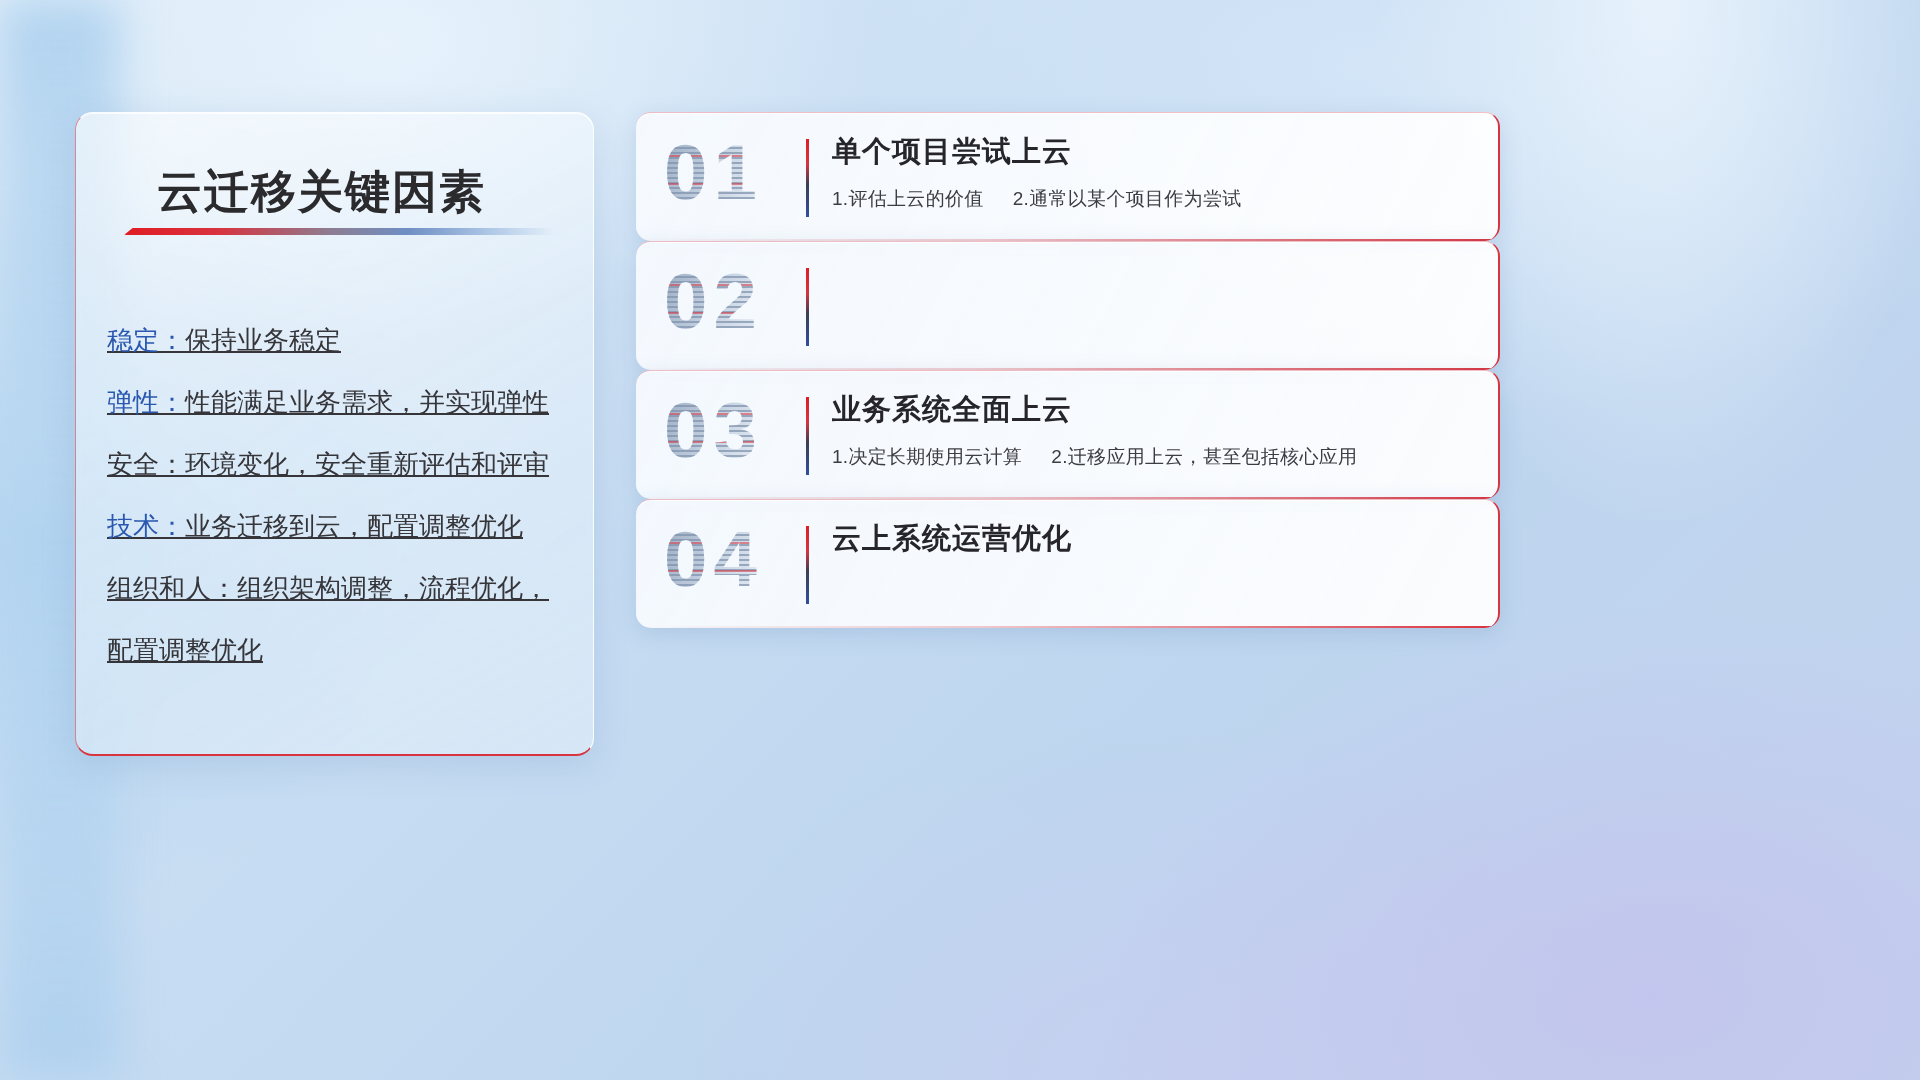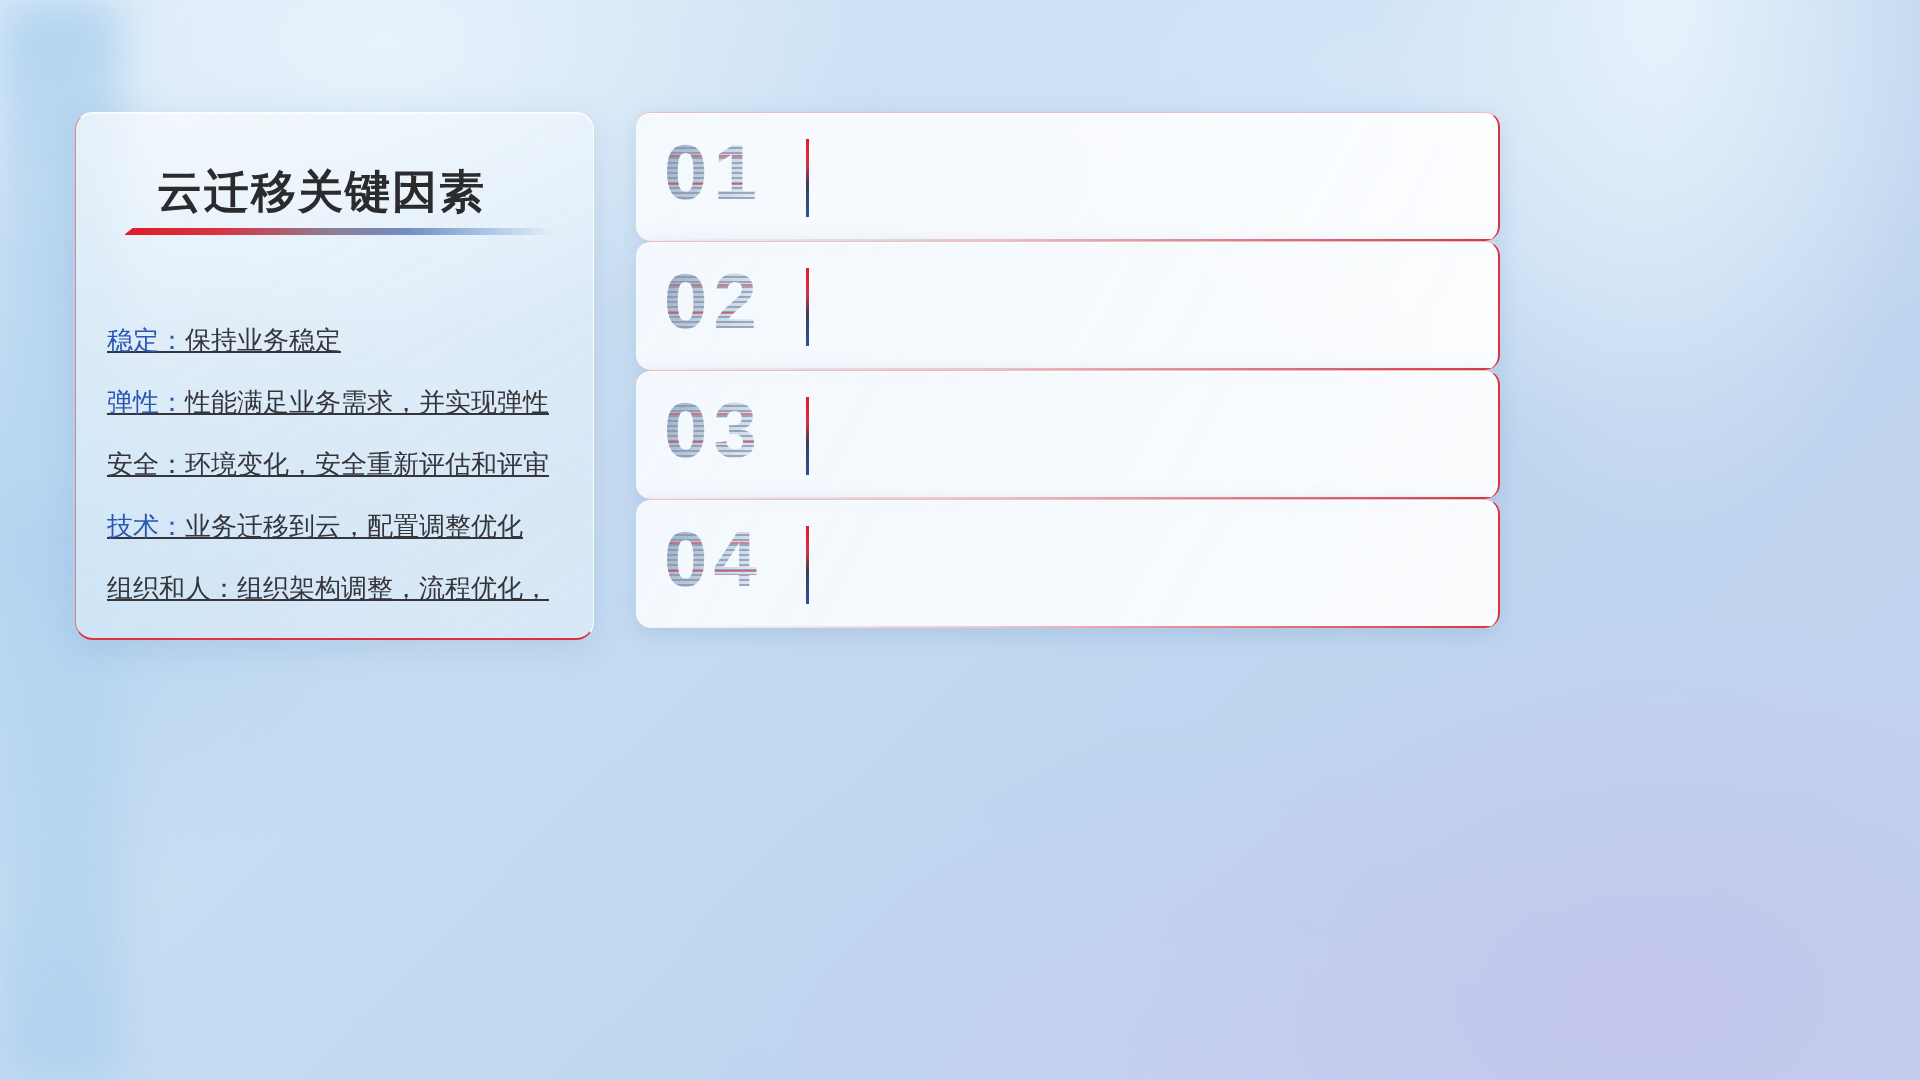--- a/index.html
+++ b/index.html
@@ -26,21 +26,21 @@
     background:linear-gradient(180deg, rgba(140,190,232,0.55) 0%, rgba(176,212,240,0.25) 45%, rgba(150,196,235,0.45) 100%);
     filter:blur(22px);
   }
   .bg-streak2 {
     position:absolute; left:1380px; top:0; width:560px; height:520px;
     background:radial-gradient(ellipse at 50% 0%, rgba(236,245,253,0.85) 0%, rgba(236,245,253,0) 72%);
   }
 
   
   .left-panel {
-    position:absolute; left:75px; top:112px; width:519px; height:528px;
+    position:absolute; left:75px; top:112px; width:519px; height:644px;
     border-radius:18px;
     background:linear-gradient(150deg, rgba(255,255,255,0.62) 0%, rgba(250,253,255,0.50) 30%, rgba(236,245,252,0.46) 70%, rgba(232,242,251,0.52) 100%);
     border:1px solid rgba(255,255,255,0.85);
     border-bottom:2px solid #d8333f;
     border-left:1.5px solid rgba(216,51,63,0.55);
     box-shadow:0 8px 34px rgba(90,130,180,0.18), inset 0 1px 0 rgba(255,255,255,0.75);
     backdrop-filter:blur(3px);
     overflow:hidden;
   }
   .panel-title {
@@ -150,35 +150,52 @@
     </div>
   </div>
 </section>
 
 <section class="cards">
 
   <article class="card">
     <div class="card-num">01</div>
     <div class="card-num-tint">01</div>
     <div class="card-divider"></div>
+    <div class="card-body">
+      <div class="card-title">单个项目尝试上云</div>
+      <div class="card-detail">
+        <span>1.评估上云的价值</span>
+        <span class="gap"></span>
+        <span>2.通常以某个项目作为尝试</span>
+      </div>
+    </div>
   </article>
 
   <article class="card">
     <div class="card-num">02</div>
     <div class="card-num-tint">02</div>
     <div class="card-divider"></div>
   </article>
 
   <article class="card">
     <div class="card-num">03</div>
     <div class="card-num-tint">03</div>
     <div class="card-divider"></div>
+    <div class="card-body">
+      <div class="card-title">业务系统全面上云</div>
+      <div class="card-detail">
+        <span>1.决定长期使用云计算</span>
+        <span class="gap"></span>
+        <span>2.迁移应用上云，甚至包括核心应用</span>
+      </div>
+    </div>
   </article>
 
   <article class="card">
     <div class="card-num">04</div>
     <div class="card-num-tint">04</div>
     <div class="card-divider"></div>
     <div class="card-body">
+      <div class="card-title">云上系统运营优化</div>
     </div>
   </article>
 
 </section>
 
 </body></html>

